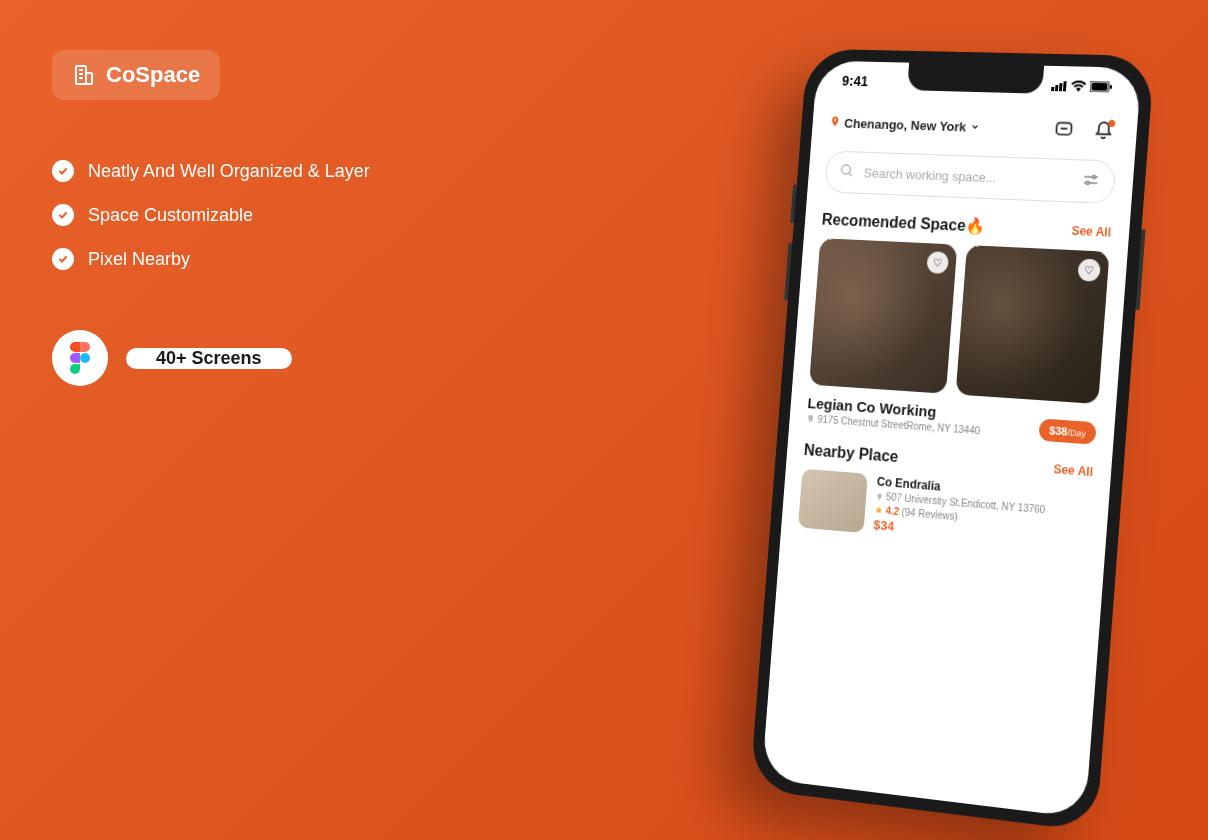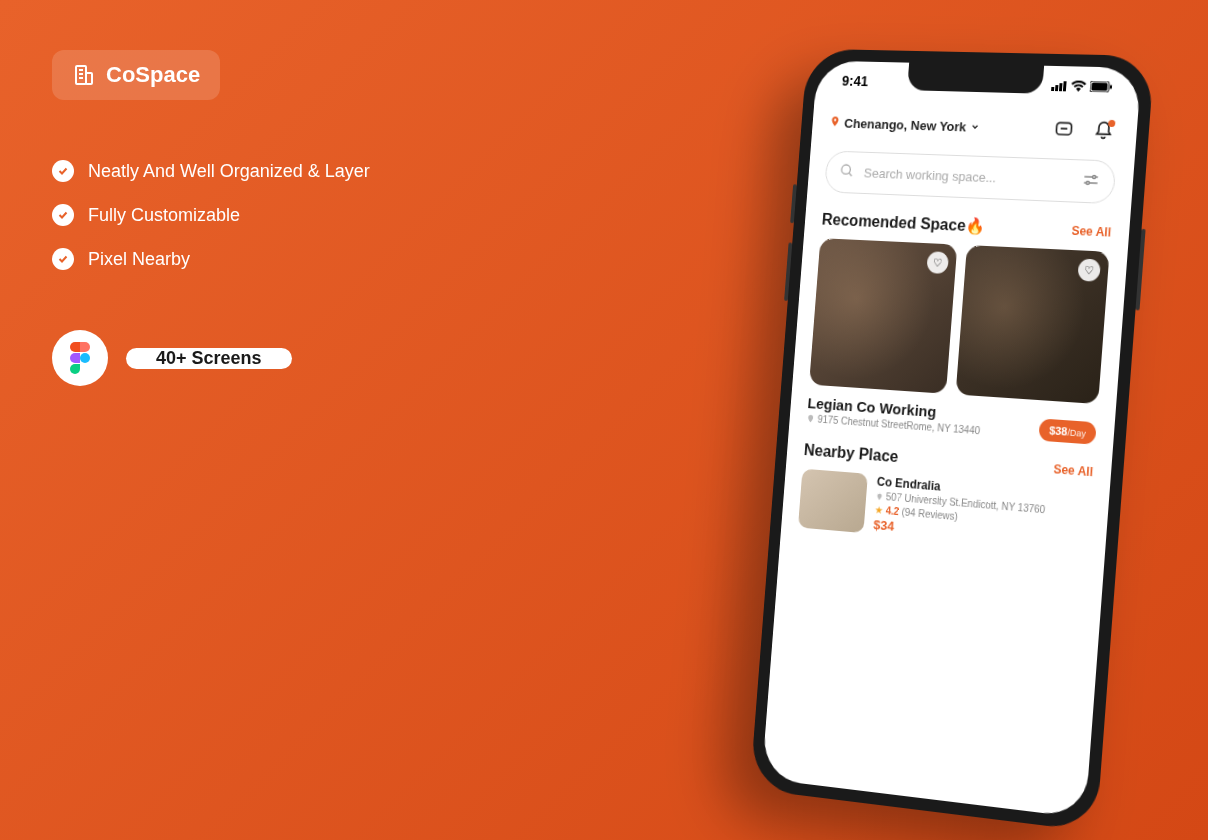--- a/index.html
+++ b/index.html
@@ -251,21 +251,21 @@
           </svg>
         </span>
       <span>Neatly And Well Organized &amp; Layer</span>
     </div>
     <div class="feature">
       <span class="check">
           <svg viewBox="0 0 24 24" fill="none" stroke="#e8622a" stroke-width="4">
             <polyline points="5,12 10,17 19,7"></polyline>
           </svg>
         </span>
-      <span>Fully Customizable</span>
+      <span>Space Customizable</span>
     </div>
     <div class="feature">
       <span class="check">
           <svg viewBox="0 0 24 24" fill="none" stroke="#e8622a" stroke-width="4">
             <polyline points="5,12 10,17 19,7"></polyline>
           </svg>
         </span>
       <span>Pixel Nearby</span>
     </div>
   </div>

